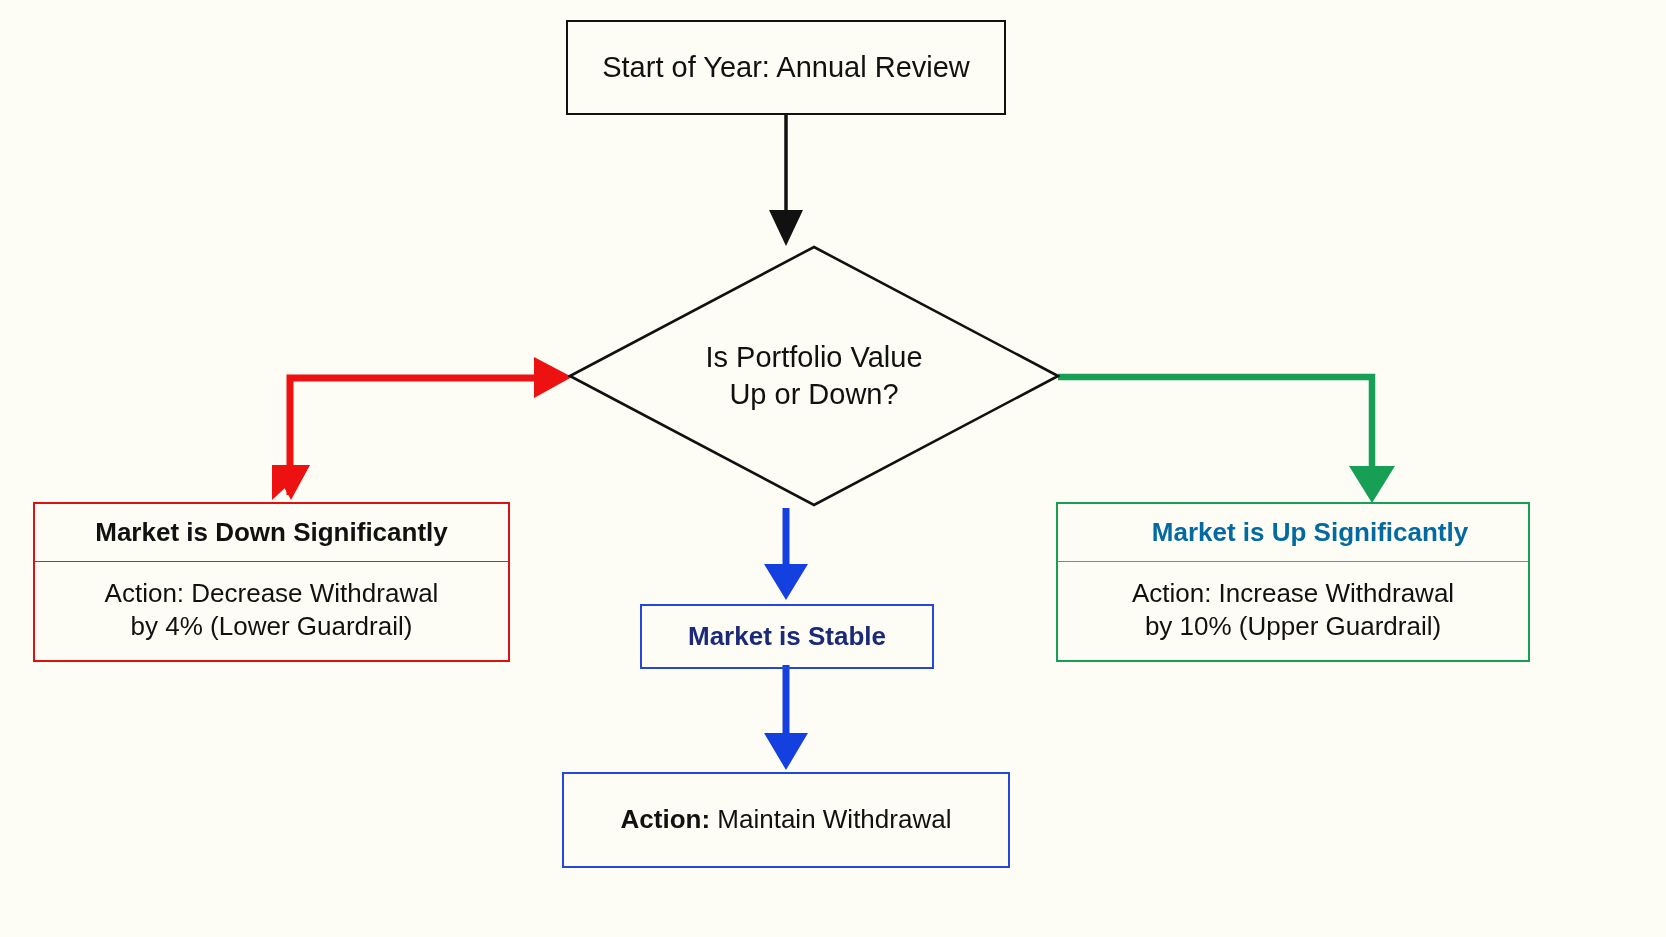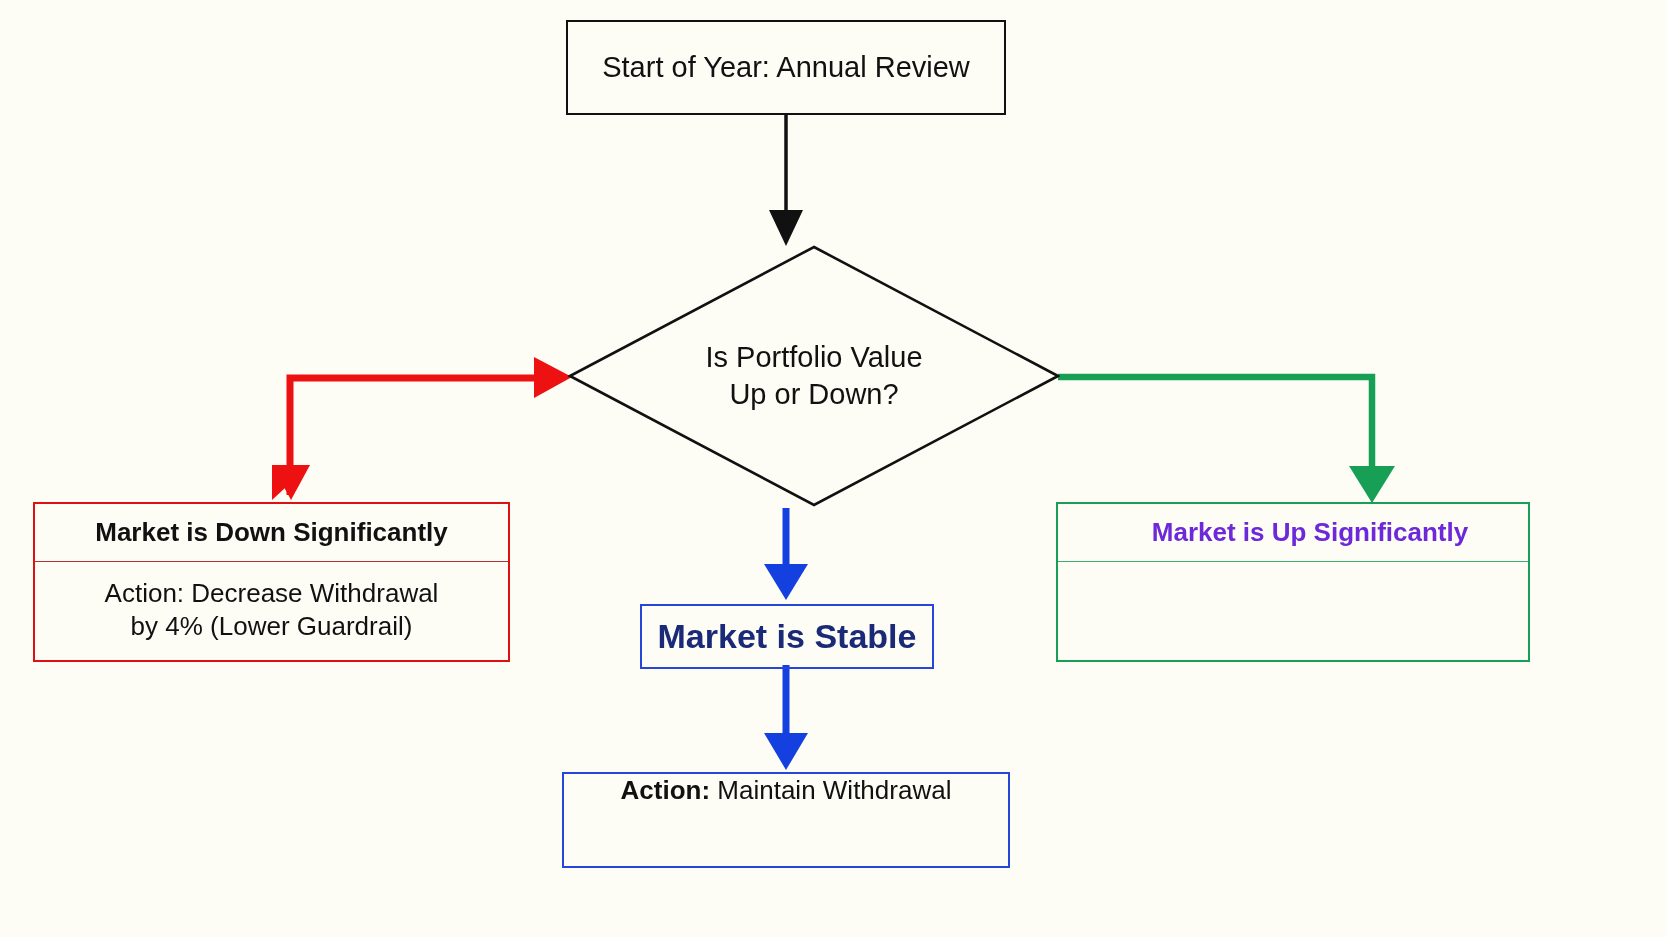--- a/index.html
+++ b/index.html
@@ -122,53 +122,53 @@
 
   
   #node-up {
     position: absolute;
     left: 1056px;
     top: 502px;
     width: 474px;
     height: 160px;
     border: 2.5px solid #17a055;
   }
-  #node-up .hdr { color: #6d28d9; padding-left: 40px; }
+  #node-up .hdr { color: #0369a1; padding-left: 40px; }
   #node-up .divider { border-top-color: #3fae72; }
 
   
   #node-stable {
     position: absolute;
     left: 640px;
     top: 604px;
     width: 290px;
     height: 61px;
     border: 2.5px solid #2546d8;
     display: flex;
     align-items: center;
     justify-content: center;
   }
   #node-stable .hdr-only {
     font-weight: bold;
-    font-size: 34px;
+    font-size: 26px;
     color: #1a2a78;
     text-align: center;
     line-height: 1.15;
   }
 
   
   #node-maintain {
     position: absolute;
     left: 562px;
     top: 772px;
     width: 444px;
     height: 92px;
     border: 2.5px solid #2546d8;
     display: flex;
-    align-items: flex-start;
+    align-items: center;
     justify-content: center;
   }
   #node-maintain .action-text {
     text-align: center;
     font-size: 26px;
     color: #111111;
     line-height: 1.28;
   }
   #node-maintain .action-text .lead {
     font-weight: bold;
@@ -224,20 +224,22 @@
   <div class="outcome" id="node-down">
     <div class="hdr">Market is Down Significantly</div>
     <div class="divider"></div>
     <div class="body">Action: Decrease Withdrawal
 by 4% (Lower Guardrail)</div>
   </div>
 
   <div class="outcome" id="node-up">
     <div class="hdr">Market is Up Significantly</div>
     <div class="divider"></div>
+    <div class="body">Action: Increase Withdrawal
+by 10% (Upper Guardrail)</div>
   </div>
 
   <div id="node-stable">
     <div class="hdr-only">Market is Stable</div>
   </div>
 
   <div id="node-maintain">
     <div class="action-text">
       <span class="lead">Action:</span><span> Maintain Withdrawal</span><br>
     </div>

